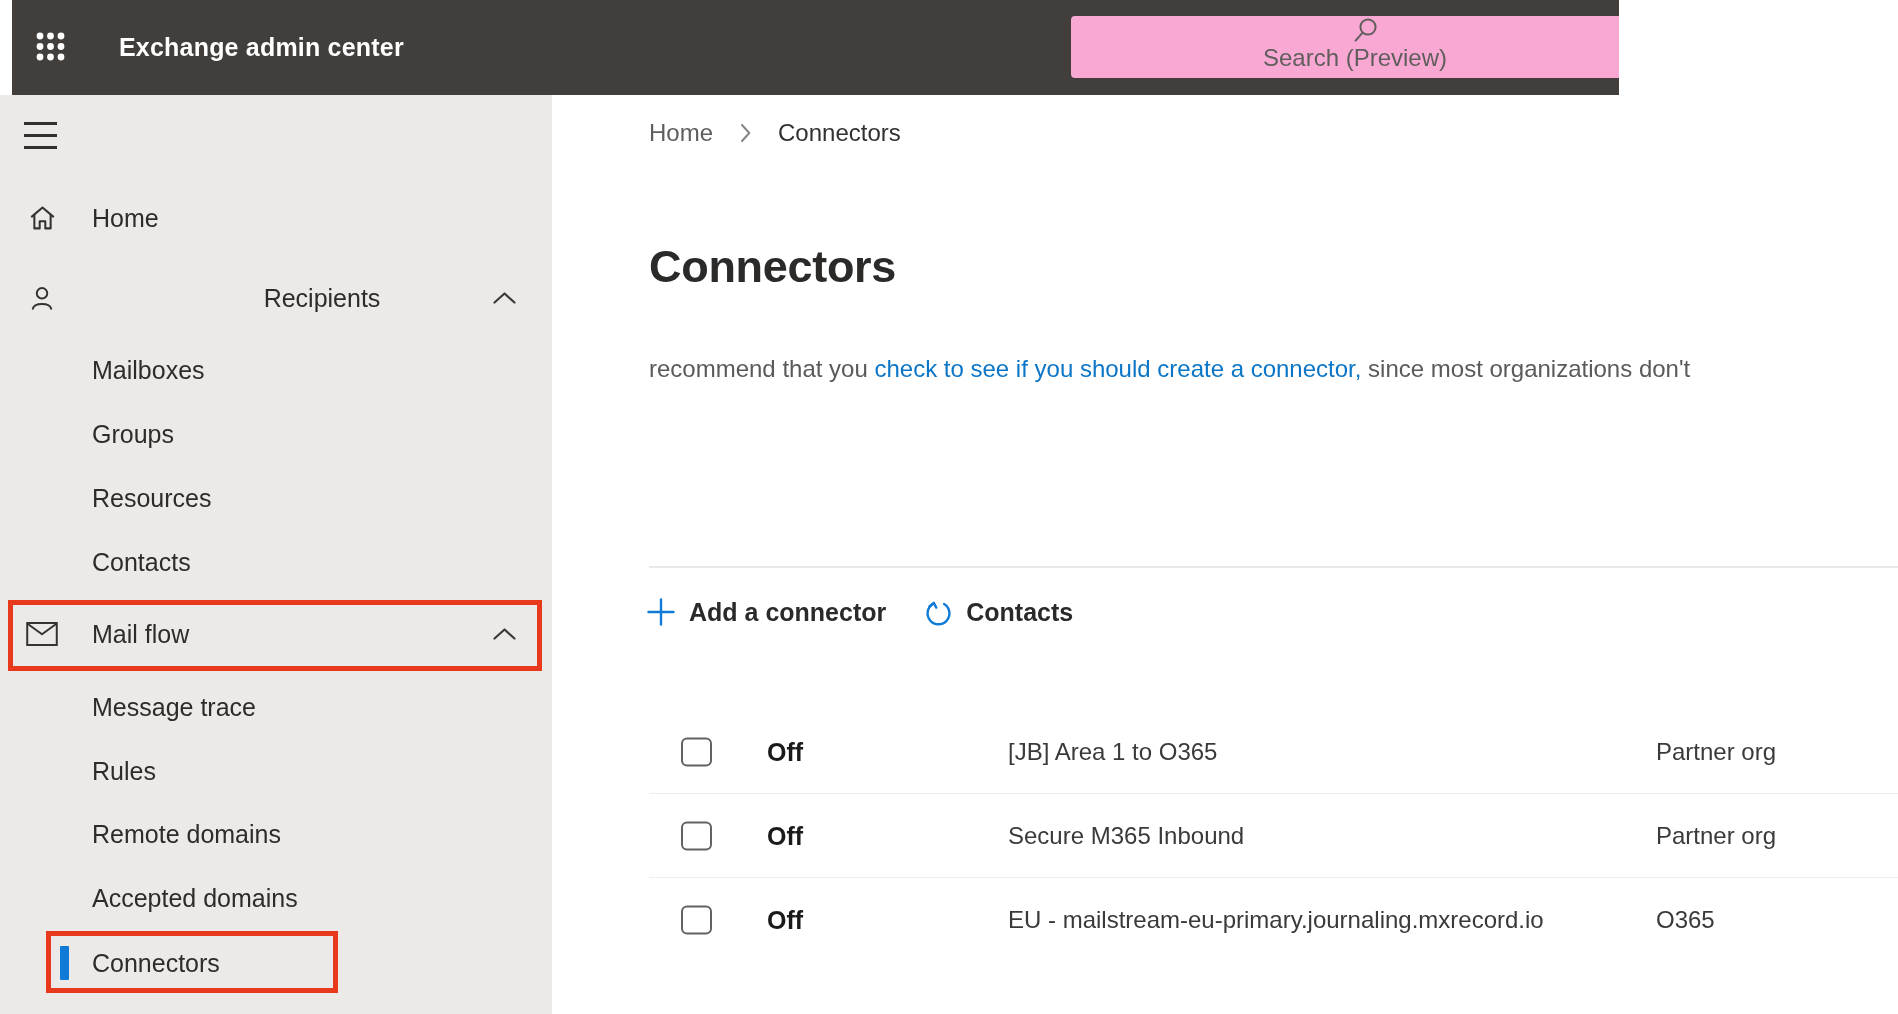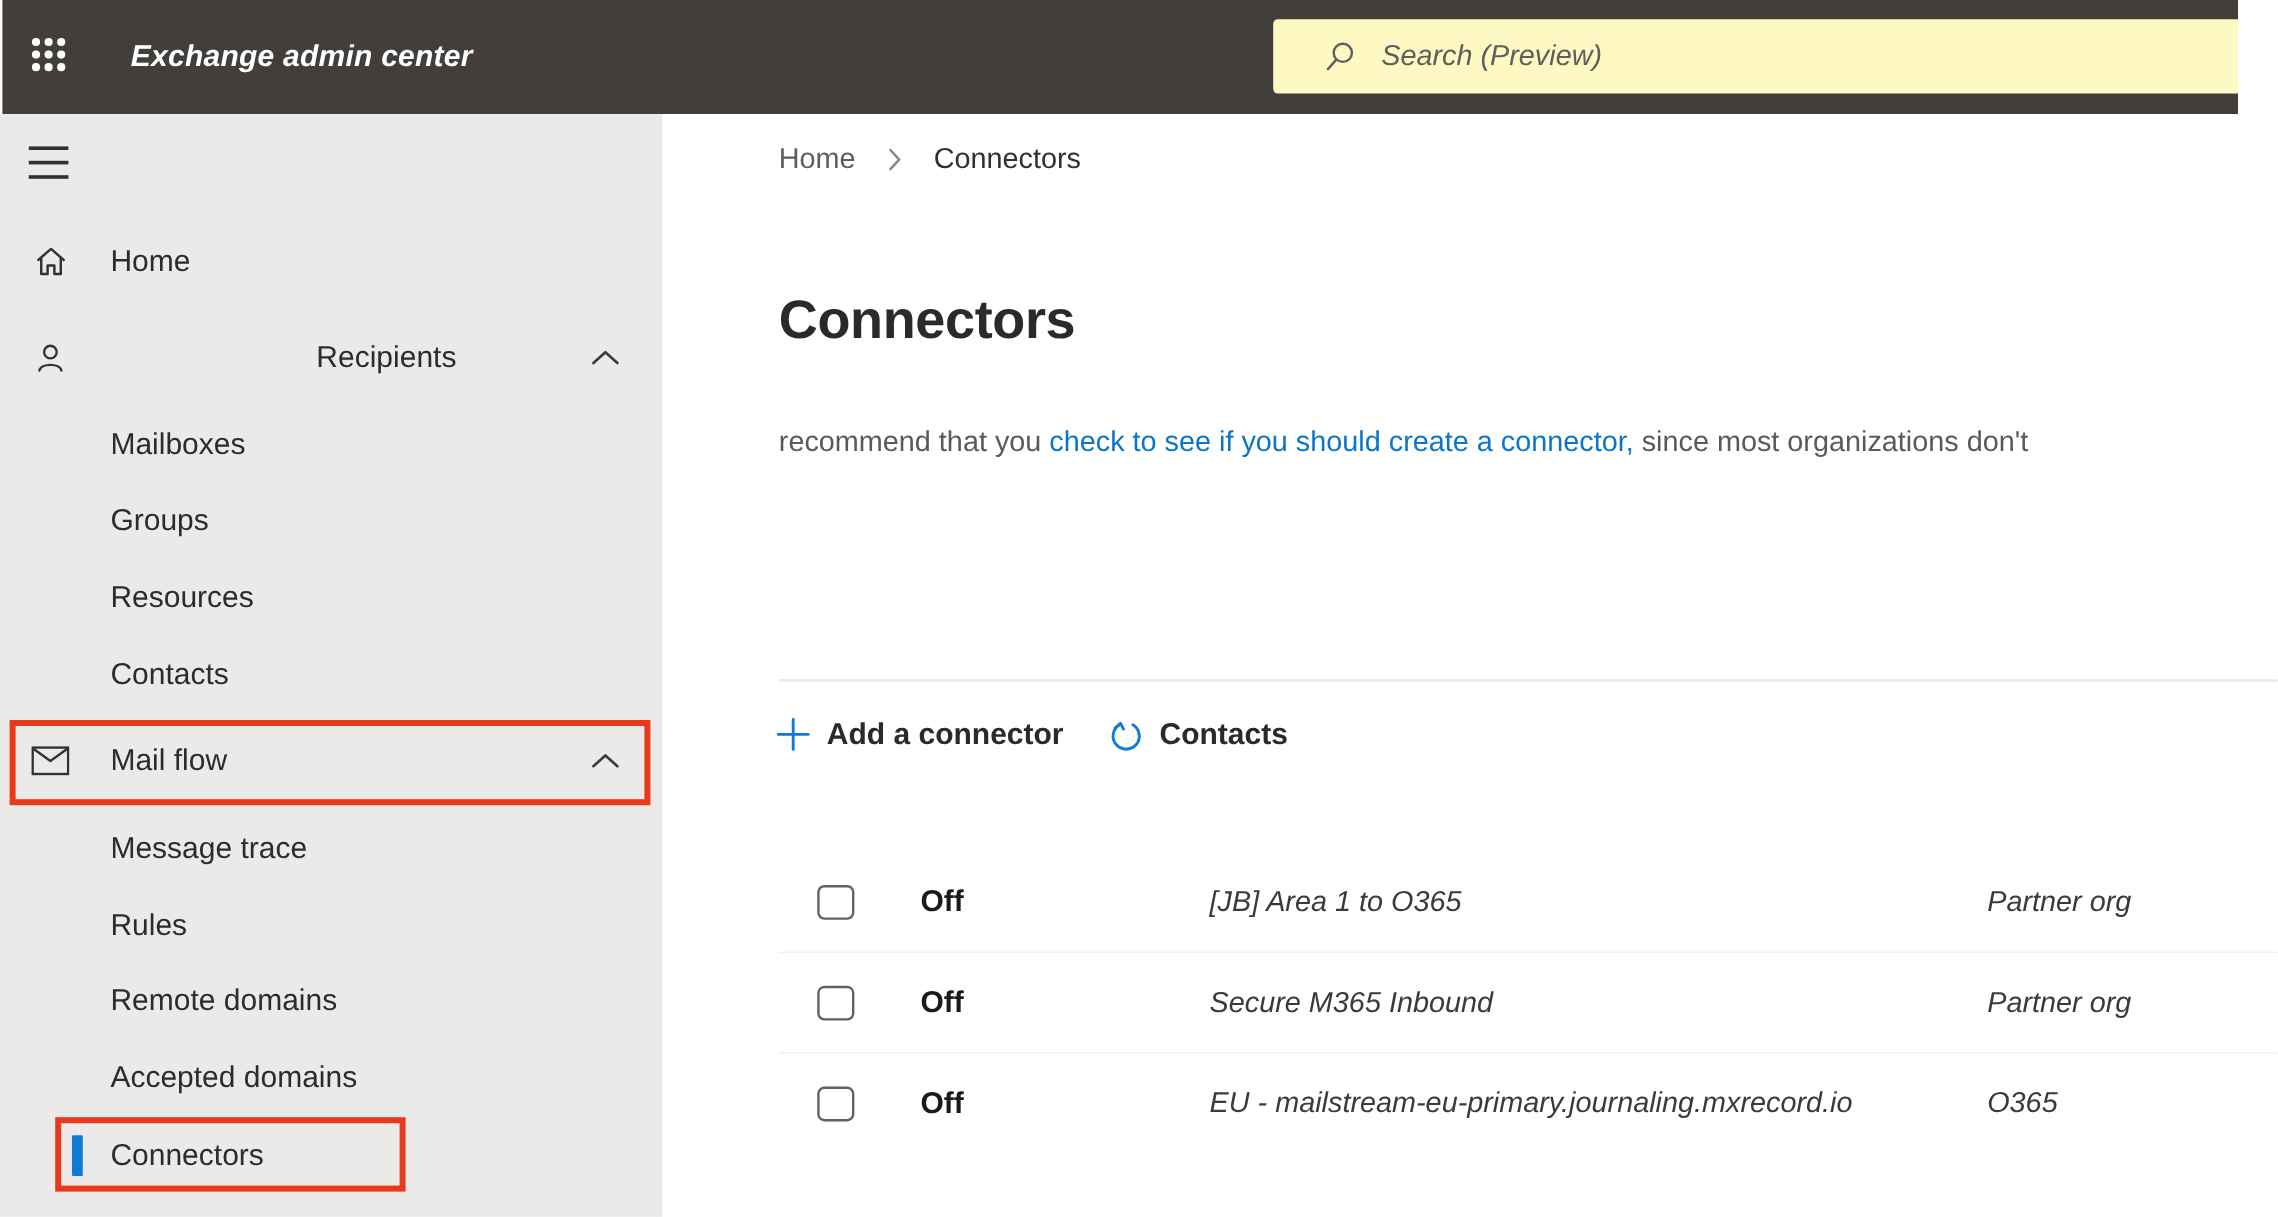--- a/index.html
+++ b/index.html
@@ -1,27 +1,27 @@
 <!DOCTYPE html>
 <html><head>
 <meta charset="utf-8">
 <style>
   * { margin:0; padding:0; box-sizing:border-box; }
   html,body { width:1898px; height:1014px; overflow:hidden;
     font-family:"Liberation Sans","DejaVu Sans",sans-serif; background:#fff; }
 
   
-  .topbar { position:absolute; left:2px; top:0; width:1863px; height:95px;
-    background:#413e3c; z-index:30;font-style:italic; }
+  .topbar { position:absolute; left:12px; top:0; width:1607px; height:95px;
+    background:#413e3c; z-index:30; }
   .waffle-btn { position:absolute; left:20px; top:30px; width:36px; height:36px;
     display:flex; align-items:center; justify-content:center; cursor:pointer; }
   .app-title { position:absolute; left:107px; top:0; height:95px; display:flex;
     align-items:center; color:#fff; font-size:25px; font-weight:600; letter-spacing:.2px; }
   .searchbox { position:absolute; left:1059px; top:16px; right:0; height:62px;
-    background:#fef9c3; border-radius:4px 0 0 4px; display:flex; align-items:center; }
+    background:#f9a8d4; border-radius:4px 0 0 4px; display:flex; align-items:center;flex-direction:column; }
   .searchbox .s-icon { margin-left:42px; display:flex; }
   .searchbox .s-text { margin-left:20px; color:#605e5c; font-size:24px; }
 
   
   .sidebar { position:absolute; left:0; top:95px; width:552px; height:919px;
     background:#ebeae9; z-index:10; }
   .hamburger { position:absolute; left:24px; top:24px; width:40px; height:32px;
     display:flex; flex-direction:column; justify-content:center; gap:9px; cursor:pointer; }
   .hamburger i { display:block; width:33px; height:3px; background:#323130; }
   .nav-item { position:absolute; left:0; right:0; height:52px;
@@ -68,21 +68,21 @@
   .cb { position:absolute; left:32px; top:50%; transform:translateY(-50%);
     width:31px; height:29px; border:2px solid #636261; border-radius:6px;
     background:#fff; cursor:pointer; }
   .col-status { position:absolute; left:118px; top:50%; transform:translateY(-50%);
     display:flex; align-items:center; }
   .col-name   { position:absolute; left:359px; top:50%; transform:translateY(-50%); }
   .col-from   { position:absolute; left:1007px; top:50%; transform:translateY(-50%); }
   .hdr-text { font-size:24px; color:#33312f; }
   .sort-ic { margin-left:12px; display:flex; }
   .cell-status { font-size:25px; font-weight:600; color:#1b1a19; }
-  .cell-text { font-size:24px; color:#3b3a39; white-space:nowrap;font-style:italic; }
+  .cell-text { font-size:24px; color:#3b3a39; white-space:nowrap; }
 </style>
 </head>
 <body>
 
 <div class="topbar">
   <div class="waffle-btn">
     <span>
       <svg width="31" height="31" viewBox="0 0 31 31">
         <g fill="#ffffff">
           <circle cx="5" cy="5" r="3.4"></circle>

